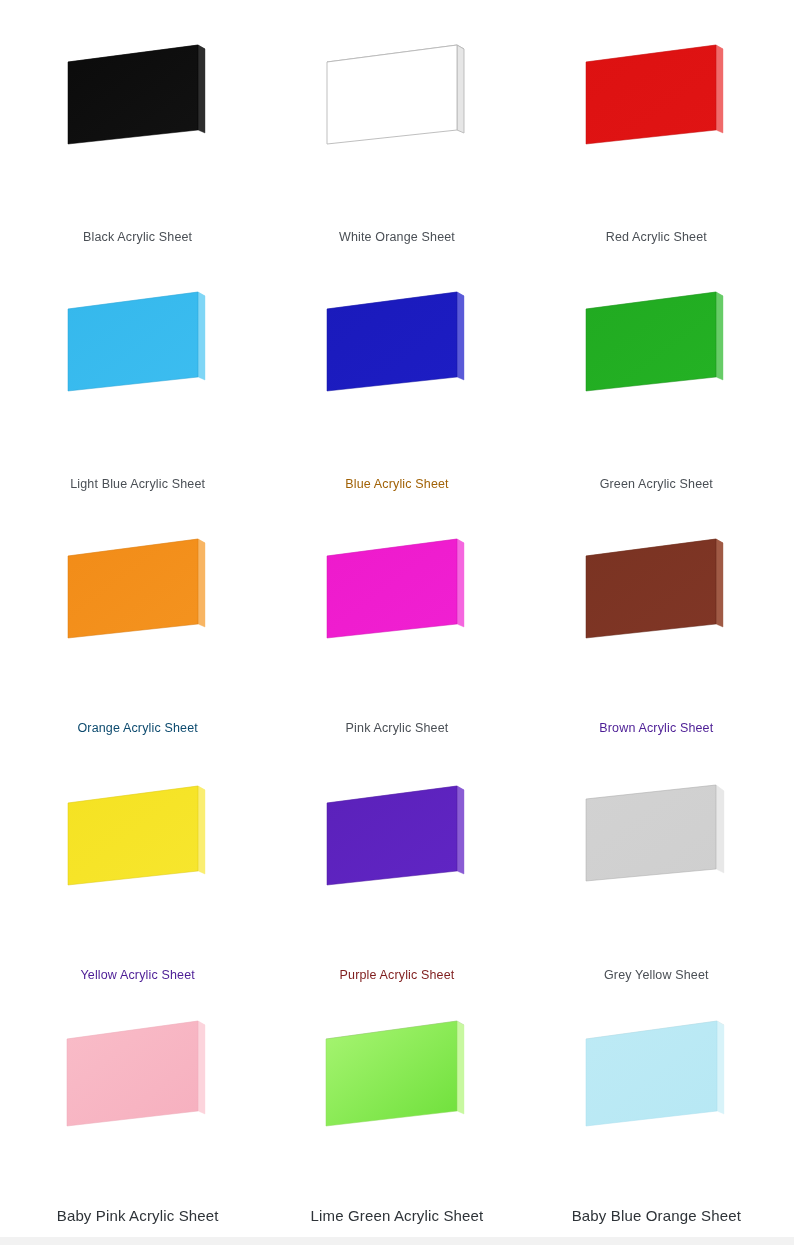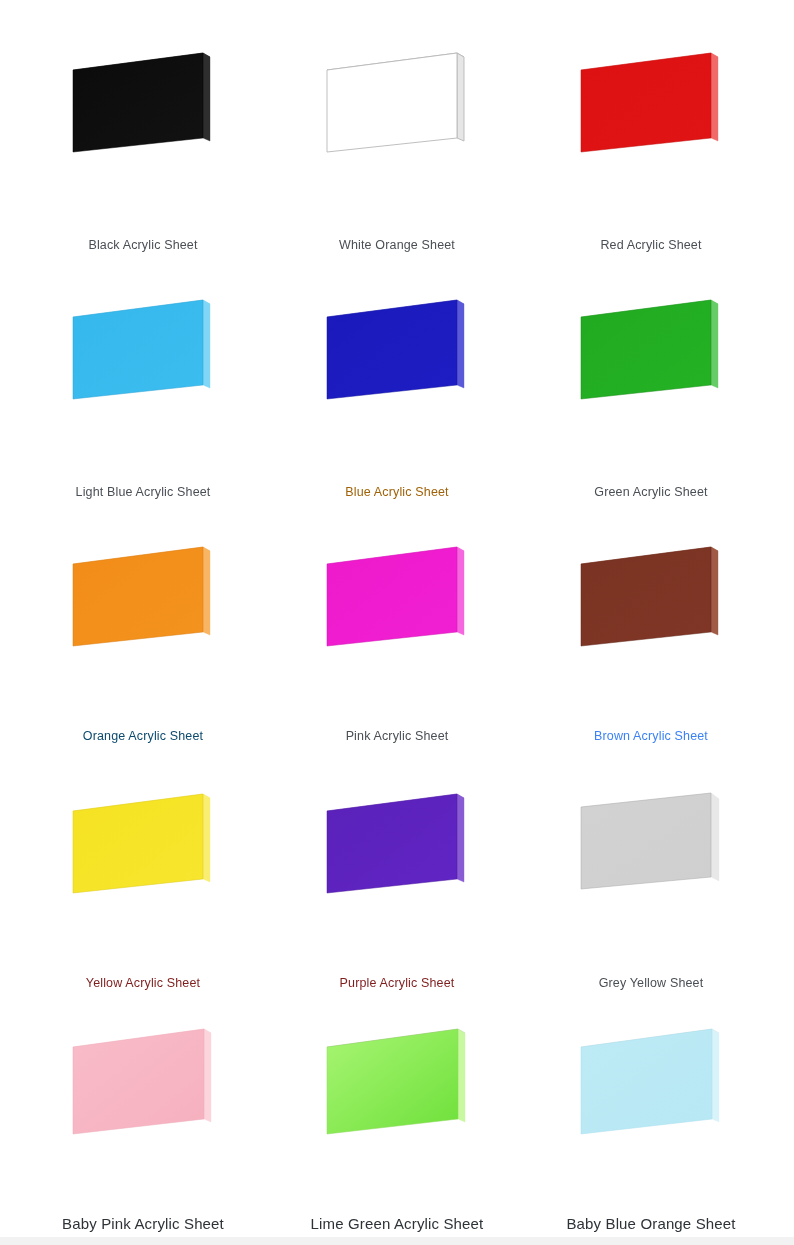--- a/index.html
+++ b/index.html
@@ -16,21 +16,21 @@
     position: relative;
   }
 
   #product-grid {
     display: grid;
     grid-template-columns: repeat(3, 1fr);
     grid-template-rows: 247px 247px 247px 239px 237px;
     width: 794px;
     height: 1237px;
     box-sizing: border-box;
-    padding: 16px;
+    padding: 8px;
   }
 
   .product-cell {
     position: relative;
     display: flex;
     flex-direction: column;
     align-items: center;
     justify-content: flex-start;
   }
 
@@ -221,38 +221,38 @@
             <linearGradient id="face-grad-8" x1="0" y1="0" x2="1" y2="1">
               <stop offset="0%" stop-color="#7a3322"></stop>
               <stop offset="100%" stop-color="#803626"></stop>
             </linearGradient>
           </defs>
         <polygon points="10,22 140,5 147,9 17,26" fill="#b06c55" stroke="#b06c55" stroke-width="0.4"></polygon>
         <polygon points="140,5 147,9 147,93 140,90" fill="#a05a45" stroke="#a05a45" stroke-width="0.4"></polygon>
         <polygon points="10,22 140,5 140,90 10,104" fill="url(#face-grad-8)" stroke="#632619" stroke-width="0.5"></polygon>
       </svg>
     </div>
-    <div class="product-label" style="color: #3b82f6; text-align: right;">Brown Acrylic Sheet</div>
+    <div class="product-label" style="color: #4c1d95; text-align: right;">Brown Acrylic Sheet</div>
   </div>
 
   <div class="product-cell row-4 cell-yellow">
     <div class="swatch-wrap">
       <svg width="160" height="125" viewBox="0 0 160 125">
           <defs>
             <linearGradient id="face-grad-9" x1="0" y1="0" x2="1" y2="1">
               <stop offset="0%" stop-color="#f5e222"></stop>
               <stop offset="100%" stop-color="#f7e62e"></stop>
             </linearGradient>
           </defs>
         <polygon points="10,22 140,5 147,9 17,26" fill="#fbf18e" stroke="#fbf18e" stroke-width="0.4"></polygon>
         <polygon points="140,5 147,9 147,93 140,90" fill="#faee72" stroke="#faee72" stroke-width="0.4"></polygon>
         <polygon points="10,22 140,5 140,90 10,104" fill="url(#face-grad-9)" stroke="#ddc916" stroke-width="0.5"></polygon>
       </svg>
     </div>
-    <div class="product-label" style="color: #7f1d1d;">Yellow Acrylic Sheet</div>
+    <div class="product-label" style="color: #4c1d95;">Yellow Acrylic Sheet</div>
   </div>
 
   <div class="product-cell row-4 cell-purple">
     <div class="swatch-wrap">
       <svg width="160" height="125" viewBox="0 0 160 125">
           <defs>
             <linearGradient id="face-grad-10" x1="0" y1="0" x2="1" y2="1">
               <stop offset="0%" stop-color="#5b21ba"></stop>
               <stop offset="100%" stop-color="#6025c4"></stop>
             </linearGradient>

